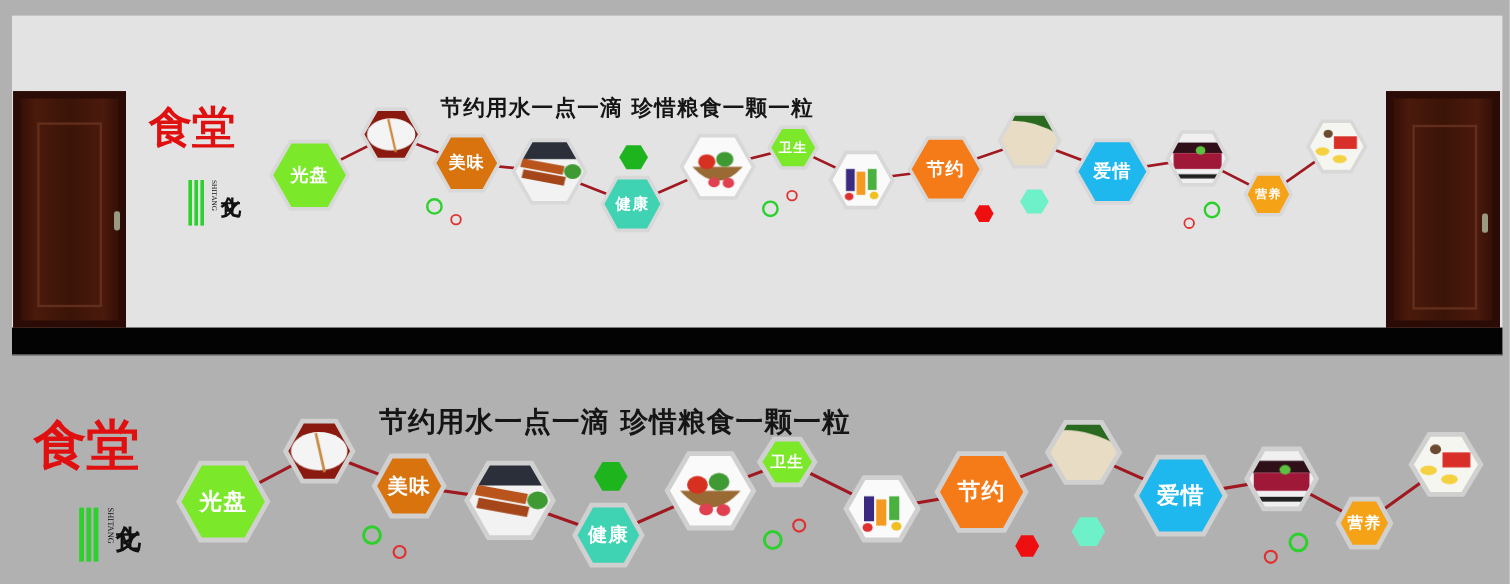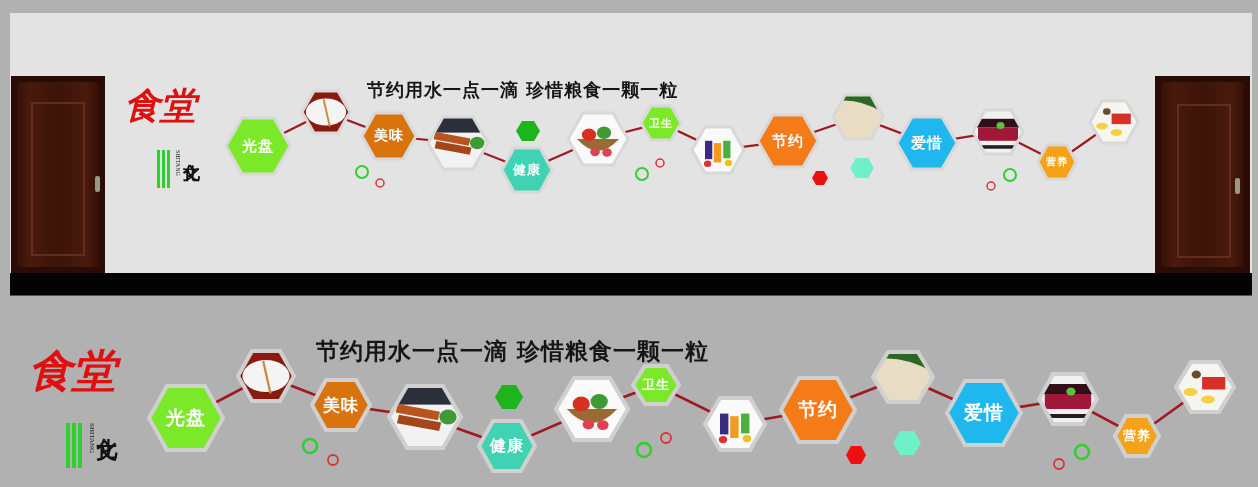--- a/index.html
+++ b/index.html
@@ -8,21 +8,21 @@
   .abs { position:absolute; }
   .wall { left:10px; top:13px; width:1242px; height:260px; background:#e3e3e3; }
   .baseboard { left:10px; top:273px; width:1242px; height:22px; background:#030303; border-bottom:1px solid #555; }
   .door { background:linear-gradient(90deg,#2a0a04 0%,#4a1a0c 20%,#3b1408 50%,#4a1a0c 80%,#2a0a04 100%);
           box-shadow: inset 0 0 0 6px #2b0b05; }
   .door-panel { position:absolute; border:2px solid #6a3420; opacity:0.8; }
   .door-handle { position:absolute; width:5px; height:16px; background:#9a9a80; border-radius:2px; }
   svg.layer { position:absolute; left:0; top:0; }
   .hex-label { position:absolute; color:#fff; font-weight:bold; text-align:center; transform:translate(-50%,-50%); white-space:nowrap; letter-spacing:1px; }
   .slogan { position:absolute; font-weight:bold; color:#151515; white-space:nowrap; letter-spacing:1px; }
-  .logo-main { position:absolute; color:#e01010; font-family:"DejaVu Serif","Liberation Serif",serif; font-style:italic; font-weight:bold; white-space:nowrap; }
+  .logo-main { position:absolute; color:#e01010; font-family:"DejaVu Serif","Liberation Serif",serif; font-weight:bold; white-space:nowrap; }
   .logo-sub { position:absolute; color:#111; font-weight:bold; line-height:1; writing-mode:vertical-rl; }
   .logo-pinyin { position:absolute; color:#111; font-size:6px; writing-mode:vertical-rl; font-family:"Liberation Serif",serif; }
   .logo-bars { position:absolute; display:flex; gap:2px; }
   .logo-bars span { display:block; background:#2ed02e; }
 </style>
 </head>
 <body>
 
 <div class="abs wall"></div>
 <div class="abs baseboard"></div>

